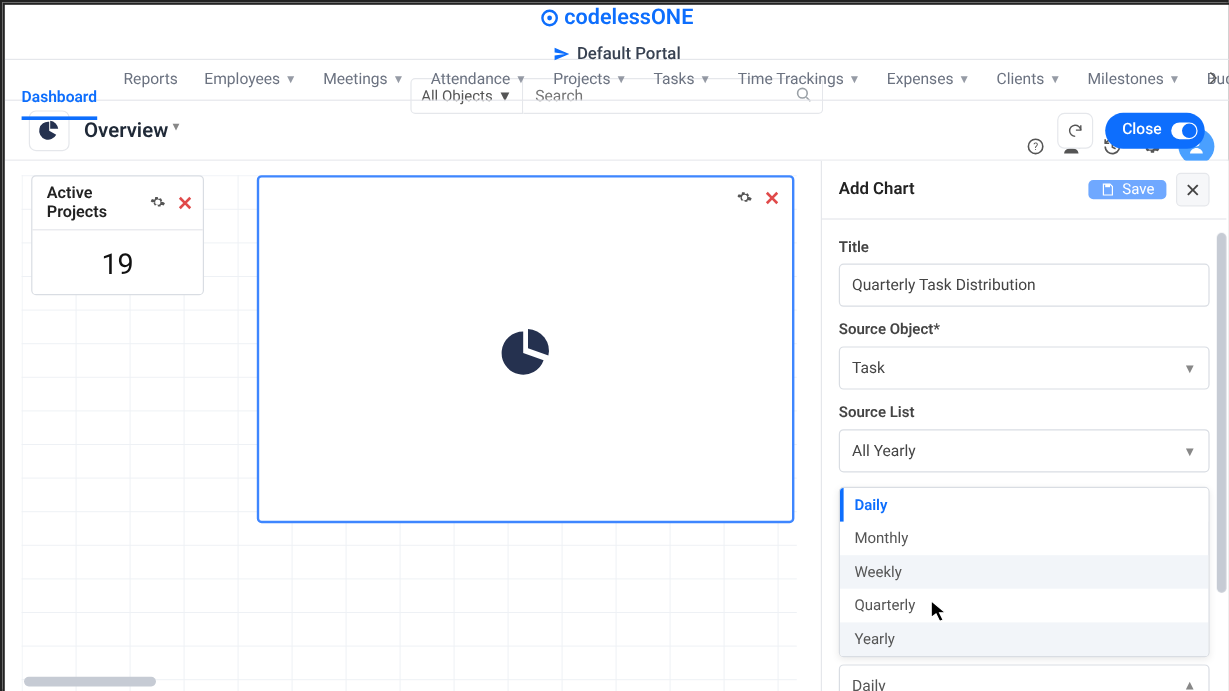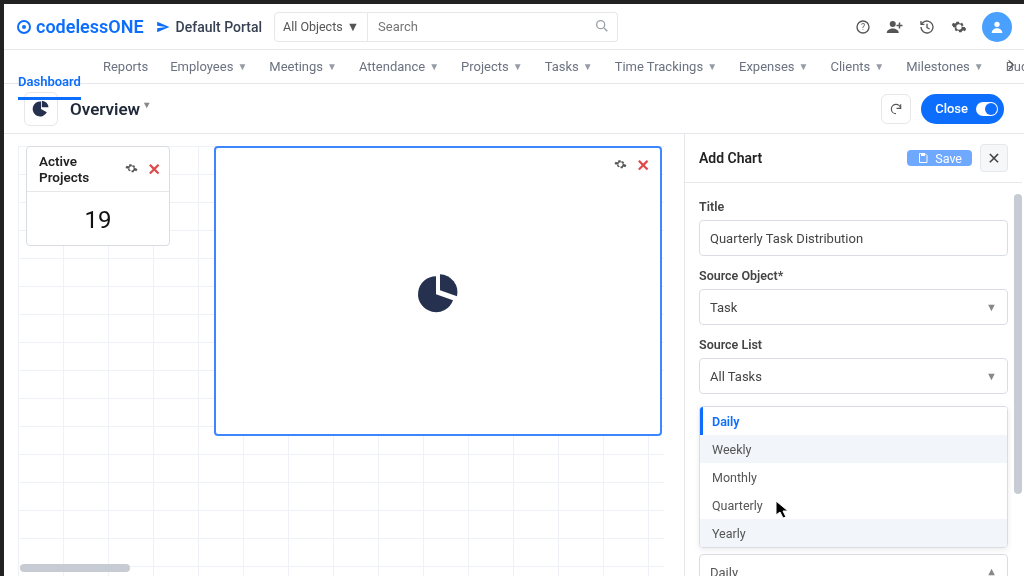--- a/index.html
+++ b/index.html
@@ -9,21 +9,21 @@
     --text:#333;
     --muted:#6b7280;
     --tabactive:#0d6efd;
     --border:#e5e7eb;
     --panel-border:#d9dde3;
     --soft:#f5f7fb;
     --red:#e04a4a;
     --dark:#1f2a44;
   }
   
-  .topbar{ display:flex; align-items:center; height:46px; padding:0 12px; border-bottom:1px solid var(--border); gap:12px;}
+  .topbar{ display:flex; align-items:center; height:46px; padding:0 12px; border-bottom:1px solid var(--border); gap:12px;flex-direction:column;}
   .logo{ display:flex; align-items:center; gap:4px; font-weight:600; color:#0d6efd; font-size:18px;}
   .logo svg{width:16px;height:16px;}
   .portal{ display:flex; align-items:center; gap:6px; color:#374151; font-size:14px; font-weight:500;}
   .portal svg{ color:#0d6efd;}
   .searchwrap{ display:flex; align-items:center; }
   .allobj{ height:30px; border:1px solid var(--border); border-radius:4px 0 0 4px; background:#fff; padding:0 8px; font-size:12.5px; color:#555; display:flex; align-items:center; gap:4px;}
   .search{ height:30px; width:250px; border:1px solid var(--border); border-left:none; border-radius:0 4px 4px 0; padding:0 28px 0 10px; font-size:13px; color:#333; background:#fff;}
   .searchwrap{ position:relative;}
   .search-icon{ position:absolute; right:8px; top:6px; color:#9aa0a6;}
   .top-right{ margin-left:auto; display:flex; align-items:center; gap:14px; color:#555;}
@@ -249,29 +249,29 @@
       <input class="input" value="Quarterly Task Distribution" style="">
 
       <div class="field-label">Source Object*</div>
       <div class="select">
         <span>Task</span>
         <span class="chev">▼</span>
       </div>
 
       <div class="field-label">Source List</div>
       <div class="select">
-        <span>All Tasks</span>
+        <span>All Yearly</span>
         <span class="chev">▼</span>
       </div>
 
       <div class="dropdown-open">
         <div class="dd-list" id="dd-list">
             <div class="dd-item selected">Daily</div>
+            <div class="dd-item">Monthly</div>
             <div class="dd-item alt">Weekly</div>
-            <div class="dd-item">Monthly</div>
             <div class="dd-item hover">Quarterly</div>
             <div class="dd-item alt">Yearly</div>
           </div>
         <div class="dd-value">
           <div class="select">
             <span>Daily</span>
             <span class="chev chev-up">▼</span>
           </div>
         </div>
 

